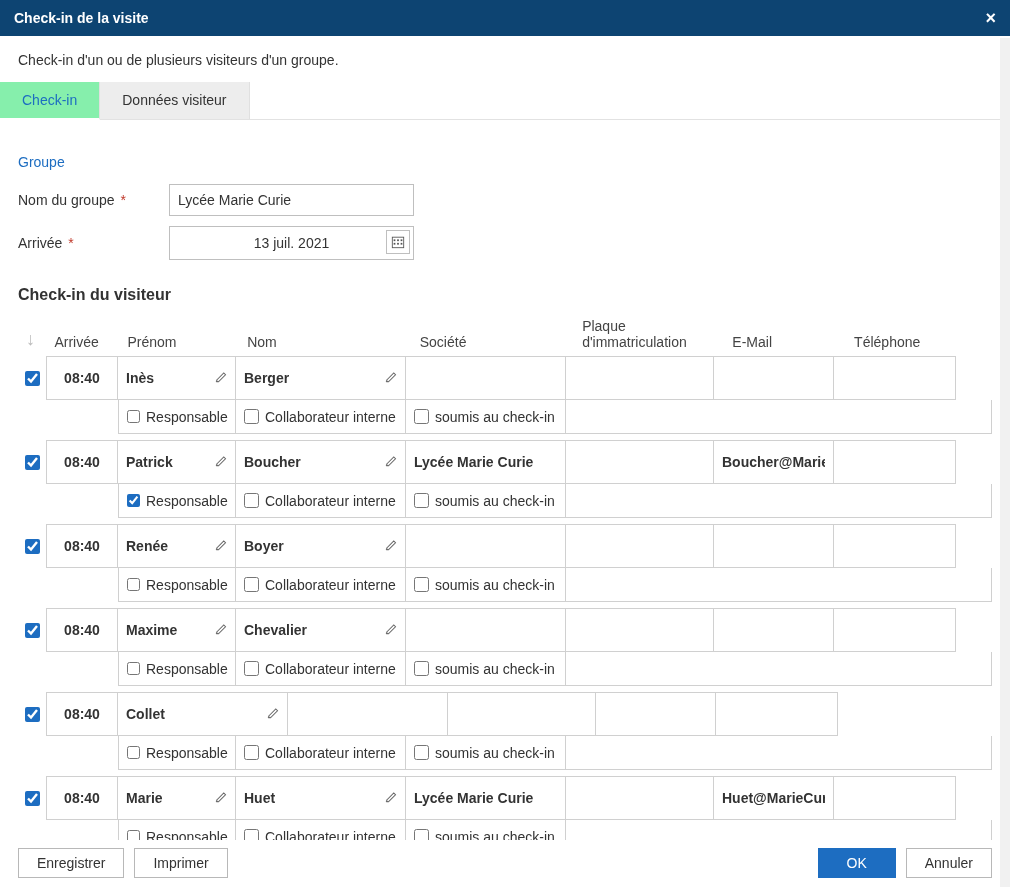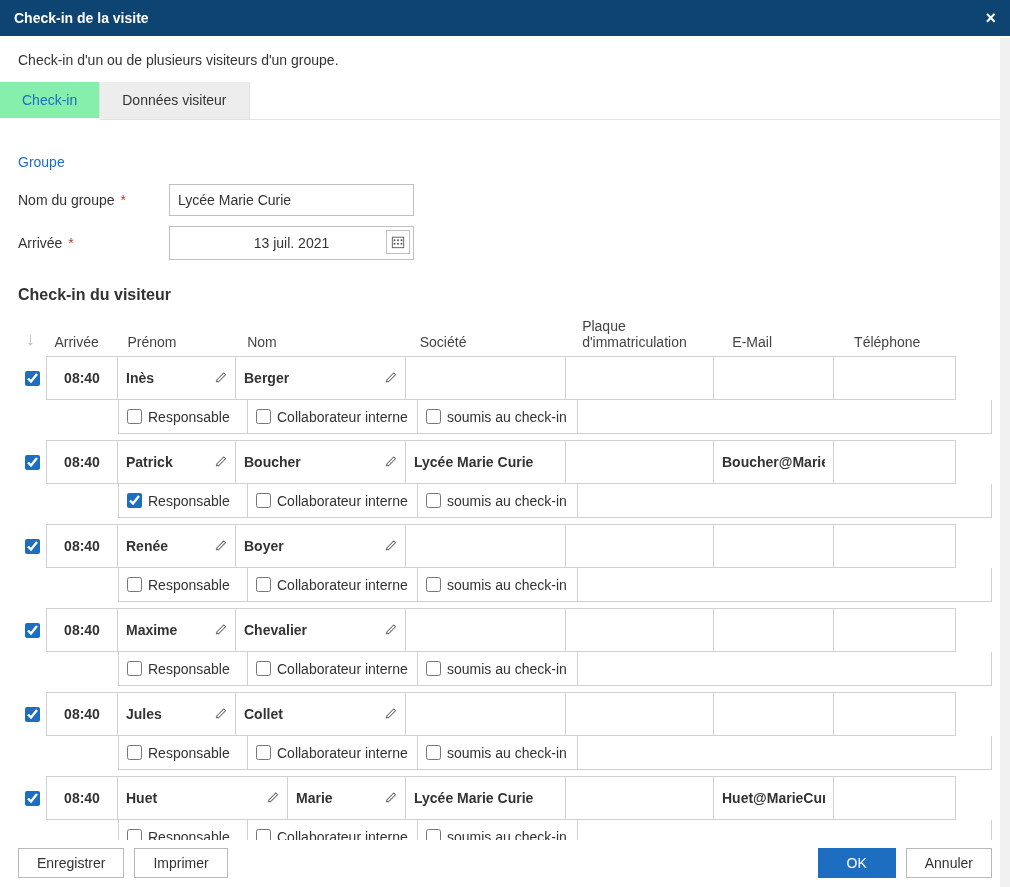--- a/index.html
+++ b/index.html
@@ -40,21 +40,21 @@
   .c-fn  { width: 118px; position: relative; }
   .c-ln  { width: 170px; position: relative; }
   .c-co  { width: 160px; }
   .c-pl  { width: 148px; }
   .c-em  { width: 120px; }
   .c-ph  { width: 122px; }
   .editicon { position: absolute; right: 6px; top: 50%; transform: translateY(-50%); color: #777; cursor:pointer; }
   .row2 .spacer { width: 100px; border:none; }
   .cb-cell { border: 1px solid #d0d0d0; border-top: none; background:#fff; height:34px; display:flex; align-items:center; padding: 0 8px; gap:6px; }
   .cb-cell + .cb-cell { border-left: none; }
-  .cb1 { width: 130px; }
+  .cb1 { width: 118px; }
   .cb2 { width: 170px; }
   .cb3 { width: 160px; }
   .row2-rest { flex: 1; border:1px solid #d0d0d0; border-left:none; border-top:none; height:34px; background:#fff; }
   input[type=checkbox] { width:15px; height:15px; accent-color: #1d6dc1; margin:0; }
   .truncate { white-space: nowrap; overflow: hidden; text-overflow: clip; max-width: 100%; }
   .footer { height: 50px; border-top: 0; display:flex; align-items:center; padding: 0 18px; gap: 10px; background:#fff;text-align:right; }
   .btn { height: 30px; padding: 0 18px; border: 1px solid #b8b8b8; background: #fff; cursor:pointer; font-size:14px; color:#333; display:flex; align-items:center; }
   .btn.primary { background: #1d6dc1; color:#fff; border-color:#1d6dc1; padding: 0 28px; }
   .footer .spacer { flex:1; }
   .scrollbar-stub { position:absolute; right:0; top:38px; bottom:0; width:10px; background:#f1f1f1; }
@@ -364,29 +364,20 @@
   </div>
 
   <div class="visitor-block">
     <div class="row1">
       <div class="chkcell">
                 <input type="checkbox" checked="" style="">
               </div>
       <div class="cell c-arr">
                 <span>08:40</span>
               </div>
-      <div class="cell c-fn">
-        <span class="truncate">Jules</span>
-        <span class="editicon">
-          <svg class="ico" viewBox="0 0 16 16">
-                    <path d="M2 12 L10 4 L12 6 L4 14 L2 14 Z" fill="none" stroke="#666" stroke-width="1.2"></path>
-                    <rect x="1" y="13" width="3" height="1" fill="#666"></rect>
-                  </svg>
-        </span>
-      </div>
       <div class="cell c-ln">
         <span class="truncate">Collet</span>
         <span class="editicon">
           <svg class="ico" viewBox="0 0 16 16">
                     <path d="M2 12 L10 4 L12 6 L4 14 L2 14 Z" fill="none" stroke="#666" stroke-width="1.2"></path>
                     <rect x="1" y="13" width="3" height="1" fill="#666"></rect>
                   </svg>
         </span>
       </div>
       <div class="cell c-co">
@@ -422,31 +413,31 @@
   </div>
 
   <div class="visitor-block">
     <div class="row1">
       <div class="chkcell">
                 <input type="checkbox" checked="" style="">
               </div>
       <div class="cell c-arr">
                 <span>08:40</span>
               </div>
-      <div class="cell c-ln">
-        <span class="truncate">Huet</span>
-        <span class="editicon">
-          <svg class="ico" viewBox="0 0 16 16">
-                    <path d="M2 12 L10 4 L12 6 L4 14 L2 14 Z" fill="none" stroke="#666" stroke-width="1.2"></path>
-                    <rect x="1" y="13" width="3" height="1" fill="#666"></rect>
-                  </svg>
-        </span>
-      </div>
       <div class="cell c-fn">
         <span class="truncate">Marie</span>
+        <span class="editicon">
+          <svg class="ico" viewBox="0 0 16 16">
+                    <path d="M2 12 L10 4 L12 6 L4 14 L2 14 Z" fill="none" stroke="#666" stroke-width="1.2"></path>
+                    <rect x="1" y="13" width="3" height="1" fill="#666"></rect>
+                  </svg>
+        </span>
+      </div>
+      <div class="cell c-ln">
+        <span class="truncate">Huet</span>
         <span class="editicon">
           <svg class="ico" viewBox="0 0 16 16">
                     <path d="M2 12 L10 4 L12 6 L4 14 L2 14 Z" fill="none" stroke="#666" stroke-width="1.2"></path>
                     <rect x="1" y="13" width="3" height="1" fill="#666"></rect>
                   </svg>
         </span>
       </div>
       <div class="cell c-co">
                 <span class="truncate">Lycée Marie Curie</span>
               </div>

